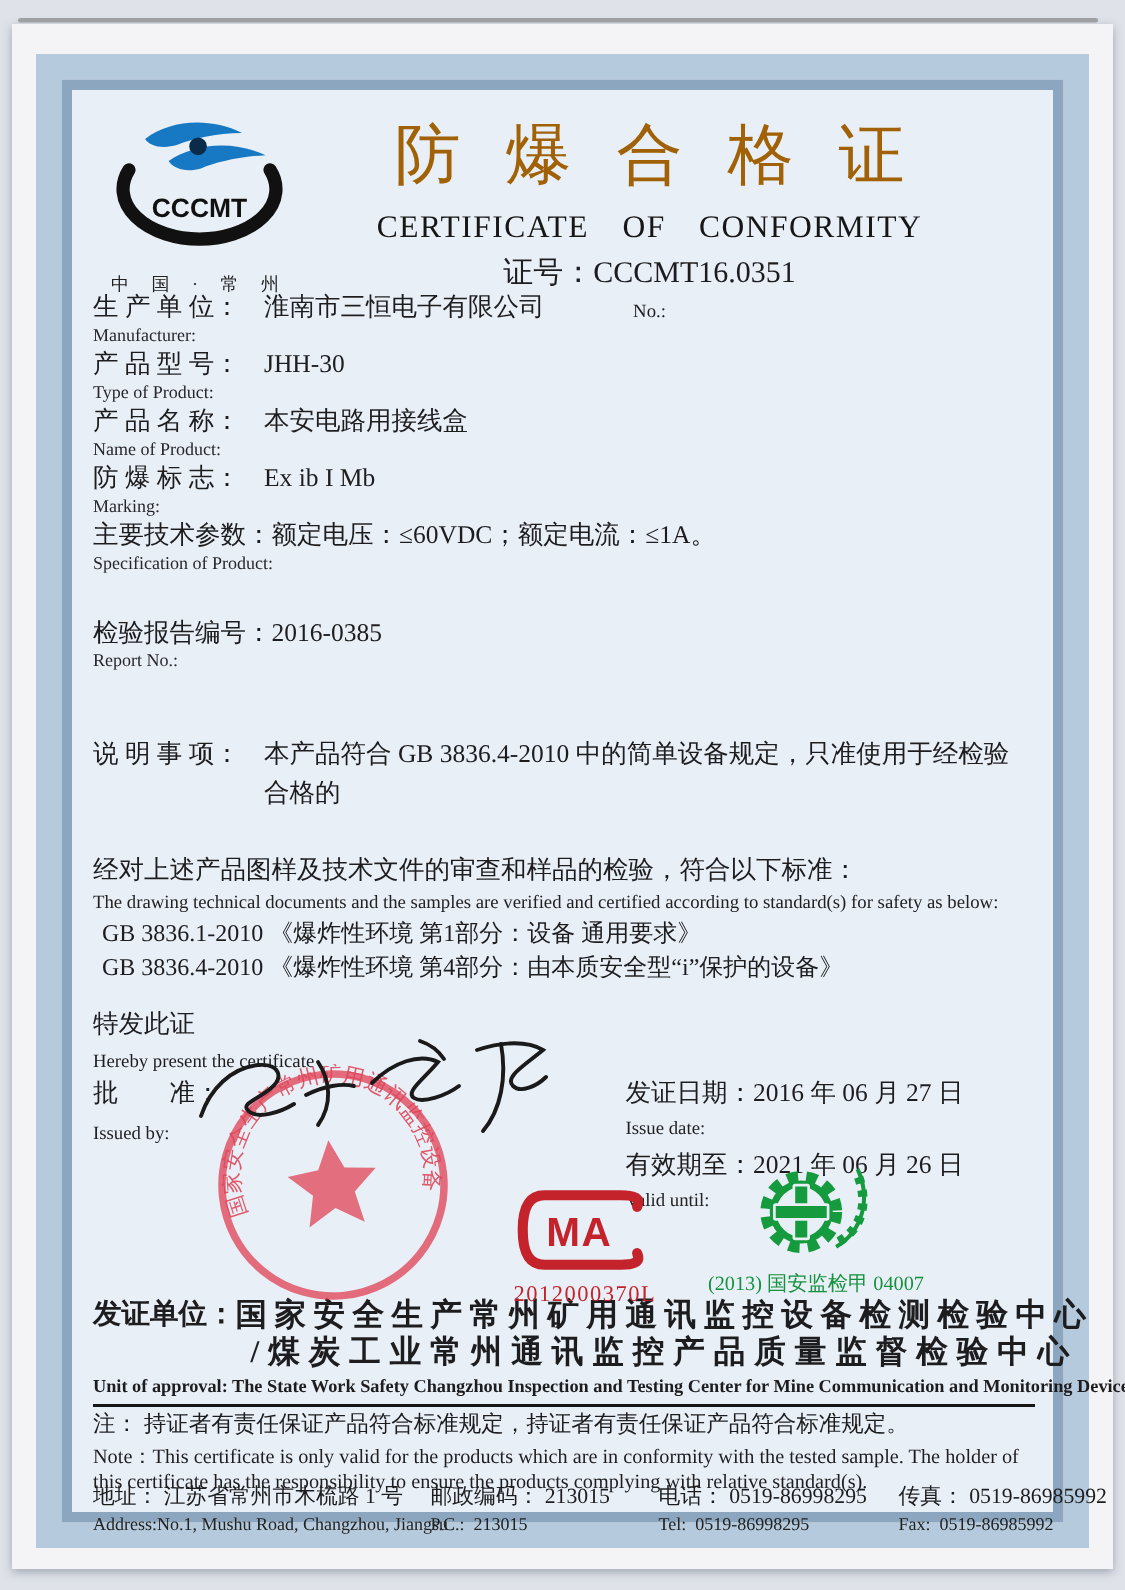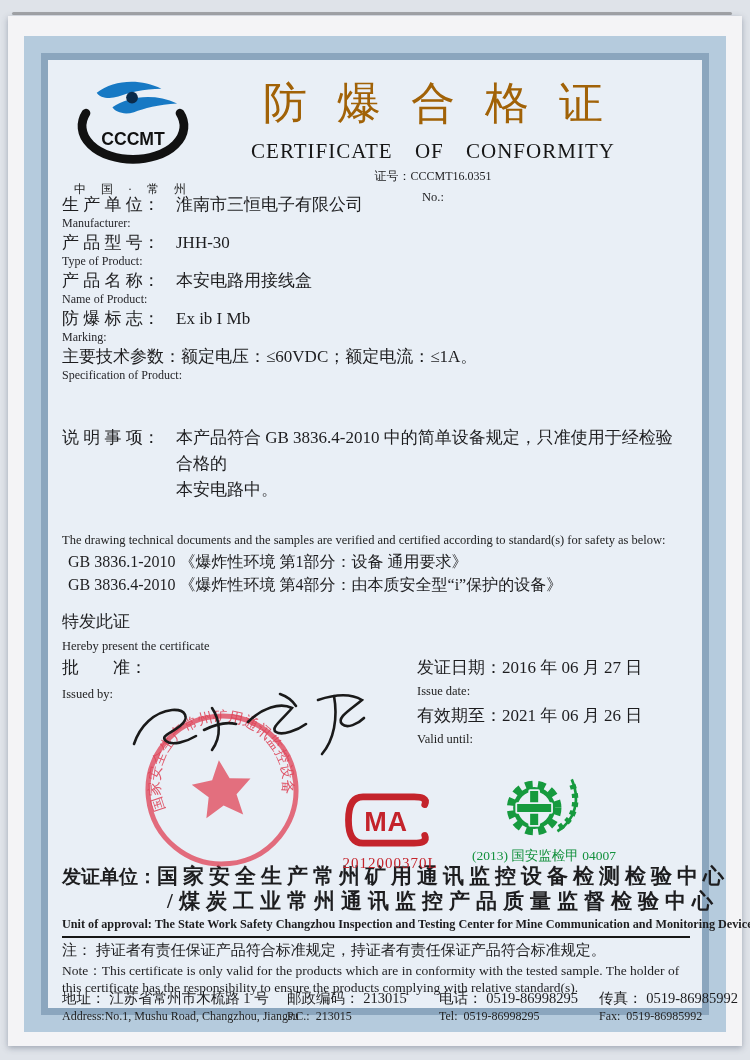--- a/index.html
+++ b/index.html
@@ -15,21 +15,21 @@
   .frame-inner { position:absolute; inset:0; border:7px solid #8ba6be; background:#e9eff6; }
   .content { position:absolute; inset:0; padding:0 14px; font-size:17px; }
 
   
   .header { display:flex; margin-top:10px; height:124px; }
   .logo-col { width:142px; flex:none; text-align:center; padding-top:6px; }
   .logo-caption { font-size:12px; letter-spacing:6px; color:#222; margin-top:2px; white-space:nowrap; }
   .title-col { flex:1; text-align:center; padding-right:26px; }
   .cert-title { font-size:44px; font-weight:400; letter-spacing:30px; text-indent:30px; color:#a16207; margin-top:4px; white-space:nowrap; }
   .cert-title-en { font-size:21px; word-spacing:16px; letter-spacing:1px; color:#161616; margin-top:6px; }
-  .cert-no-line { font-size:12px; margin-top:4px; }
+  .cert-no-line { font-size:20px; margin-top:4px; }
   .no-line { font-size:12.5px; margin-top:5px; }
 
   
   .fields { margin-top:0; }
   .field-cn { font-size:17px; line-height:21px; white-space:nowrap; }
   .field-label { display:inline-block; min-width:114px; }
   .field-en { font-size:12px; line-height:12px; margin:2px 0 3px; color:#26262a; }
   .row { margin-bottom:1px; }
   .row-report { margin-top:30px; }
 
@@ -123,31 +123,35 @@
         <div class="field-en">Name of Product:</div>
       </div>
       <div class="row">
         <div class="field-cn"><span class="field-label">防 爆 标 志：</span><span class="field-value">Ex ib I Mb</span></div>
         <div class="field-en">Marking:</div>
       </div>
       <div class="row">
         <div class="field-cn"><span class="field-label">主要技术参数：</span><span class="field-value">额定电压：≤60VDC；额定电流：≤1A。</span></div>
         <div class="field-en">Specification of Product:</div>
       </div>
+      <div class="row row-report">
+        <div class="field-cn"><span class="field-label">检验报告编号：</span><span class="field-value">2016-0385</span></div>
+        <div class="field-en">Report No.:</div>
+      </div>
     </div>
 
     <div class="expl">
       <div class="expl-label">说 明  事 项：</div>
       <div class="expl-text">
         <div>本产品符合 GB 3836.4-2010 中的简单设备规定，只准使用于经检验合格的</div>
-        <div>本安电路中。</div>
       </div>
     </div>
 
     <div class="standards">
+      <div class="std-intro-cn">经对上述产品图样及技术文件的审查和样品的检验，符合以下标准：</div>
       <div class="std-intro-en">The drawing technical documents and the samples are verified and certified according to standard(s) for safety as below:</div>
       <div class="std-item">GB 3836.1-2010 《爆炸性环境 第1部分：设备 通用要求》</div>
       <div class="std-item">GB 3836.4-2010 《爆炸性环境 第4部分：由本质安全型“i”保护的设备》</div>
     </div>
 
     <div class="present">
       <div class="present-cn">特发此证</div>
       <div class="present-en">Hereby present the certificate</div>
     </div>
 

